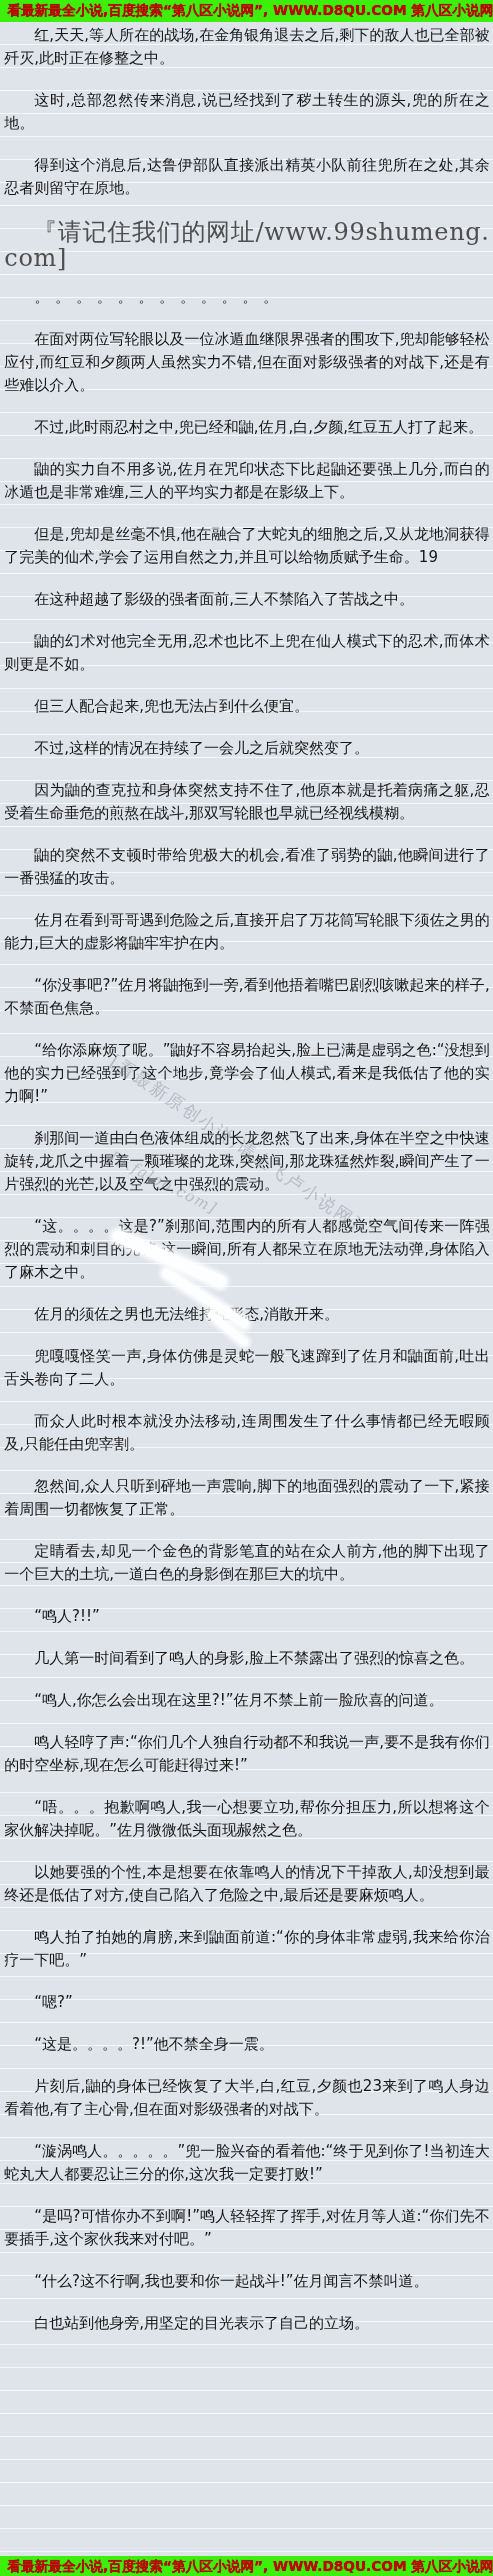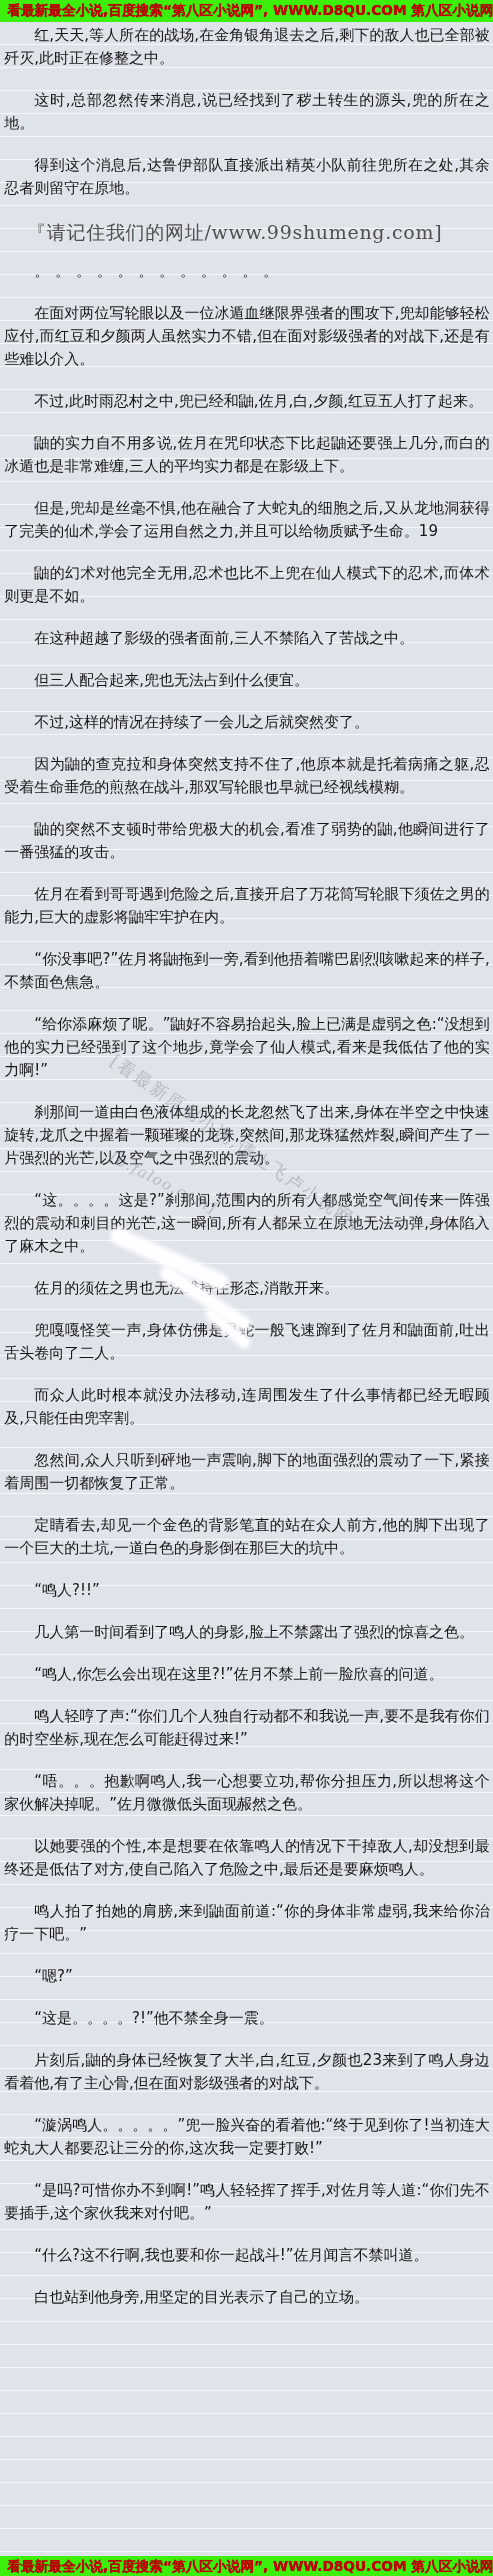--- a/index.html
+++ b/index.html
@@ -28,21 +28,21 @@
   }
   .para{
     margin:0 0 19px 0;
     font-size:15px;line-height:23px;
     color:#161616;
     text-indent:2em;
     text-align:justify;
     word-break:break-all;
   }
   .para.promo{
-    font-size:19px;line-height:26px;color:#4f4f4f;
+    font-size:24px;line-height:26px;color:#4f4f4f;
     text-indent:1.2em;letter-spacing:0.7px;margin-bottom:14.4px;
     font-family:"DejaVu Serif",serif;
   }
   .para.dots{
     letter-spacing:5.8px;color:#222;
   }
   .watermark{
     position:absolute;color:rgba(110,120,140,0.38);
     white-space:nowrap;pointer-events:none;
     font-family:"DejaVu Serif",serif;
@@ -68,22 +68,22 @@
 
 <p class="para">红,天天,等人所在的战场,在金角银角退去之后,剩下的敌人也已全部被歼灭,此时正在修整之中。</p>
     <p class="para">这时,总部忽然传来消息,说已经找到了秽土转生的源头,兜的所在之地。</p>
     <p class="para">得到这个消息后,达鲁伊部队直接派出精英小队前往兜所在之处,其余忍者则留守在原地。</p>
     <p class="para promo">『请记住我们的网址/www.99shumeng.com]</p>
     <p class="para dots">。。。。。。。。。。。。</p>
     <p class="para">在面对两位写轮眼以及一位冰遁血继限界强者的围攻下,兜却能够轻松应付,而红豆和夕颜两人虽然实力不错,但在面对影级强者的对战下,还是有些难以介入。</p>
     <p class="para">不过,此时雨忍村之中,兜已经和鼬,佐月,白,夕颜,红豆五人打了起来。</p>
     <p class="para">鼬的实力自不用多说,佐月在咒印状态下比起鼬还要强上几分,而白的冰遁也是非常难缠,三人的平均实力都是在影级上下。</p>
     <p class="para">但是,兜却是丝毫不惧,他在融合了大蛇丸的细胞之后,又从龙地洞获得了完美的仙术,学会了运用自然之力,并且可以给物质赋予生命。19</p>
+    <p class="para">在这种超越了影级的强者面前,三人不禁陷入了苦战之中。</p>
     <p class="para">鼬的幻术对他完全无用,忍术也比不上兜在仙人模式下的忍术,而体术则更是不如。</p>
-    <p class="para">在这种超越了影级的强者面前,三人不禁陷入了苦战之中。</p>
     <p class="para">但三人配合起来,兜也无法占到什么便宜。</p>
     <p class="para">不过,这样的情况在持续了一会儿之后就突然变了。</p>
     <p class="para">因为鼬的查克拉和身体突然支持不住了,他原本就是托着病痛之躯,忍受着生命垂危的煎熬在战斗,那双写轮眼也早就已经视线模糊。</p>
     <p class="para">鼬的突然不支顿时带给兜极大的机会,看准了弱势的鼬,他瞬间进行了一番强猛的攻击。</p>
     <p class="para">佐月在看到哥哥遇到危险之后,直接开启了万花筒写轮眼下须佐之男的能力,巨大的虚影将鼬牢牢护在内。</p>
     <p class="para">“你没事吧?”佐月将鼬拖到一旁,看到他捂着嘴巴剧烈咳嗽起来的样子,不禁面色焦急。</p>
     <p class="para">“给你添麻烦了呢。”鼬好不容易抬起头,脸上已满是虚弱之色:“没想到他的实力已经强到了这个地步,竟学会了仙人模式,看来是我低估了他的实力啊!”</p>
     <p class="para">刹那间一道由白色液体组成的长龙忽然飞了出来,身体在半空之中快速旋转,龙爪之中握着一颗璀璨的龙珠,突然间,那龙珠猛然炸裂,瞬间产生了一片强烈的光芒,以及空气之中强烈的震动。</p>
     <p class="para">“这。。。。这是?”刹那间,范围内的所有人都感觉空气间传来一阵强烈的震动和刺目的光芒,这一瞬间,所有人都呆立在原地无法动弹,身体陷入了麻木之中。</p>
     <p class="para">佐月的须佐之男也无法维持住形态,消散开来。</p>

